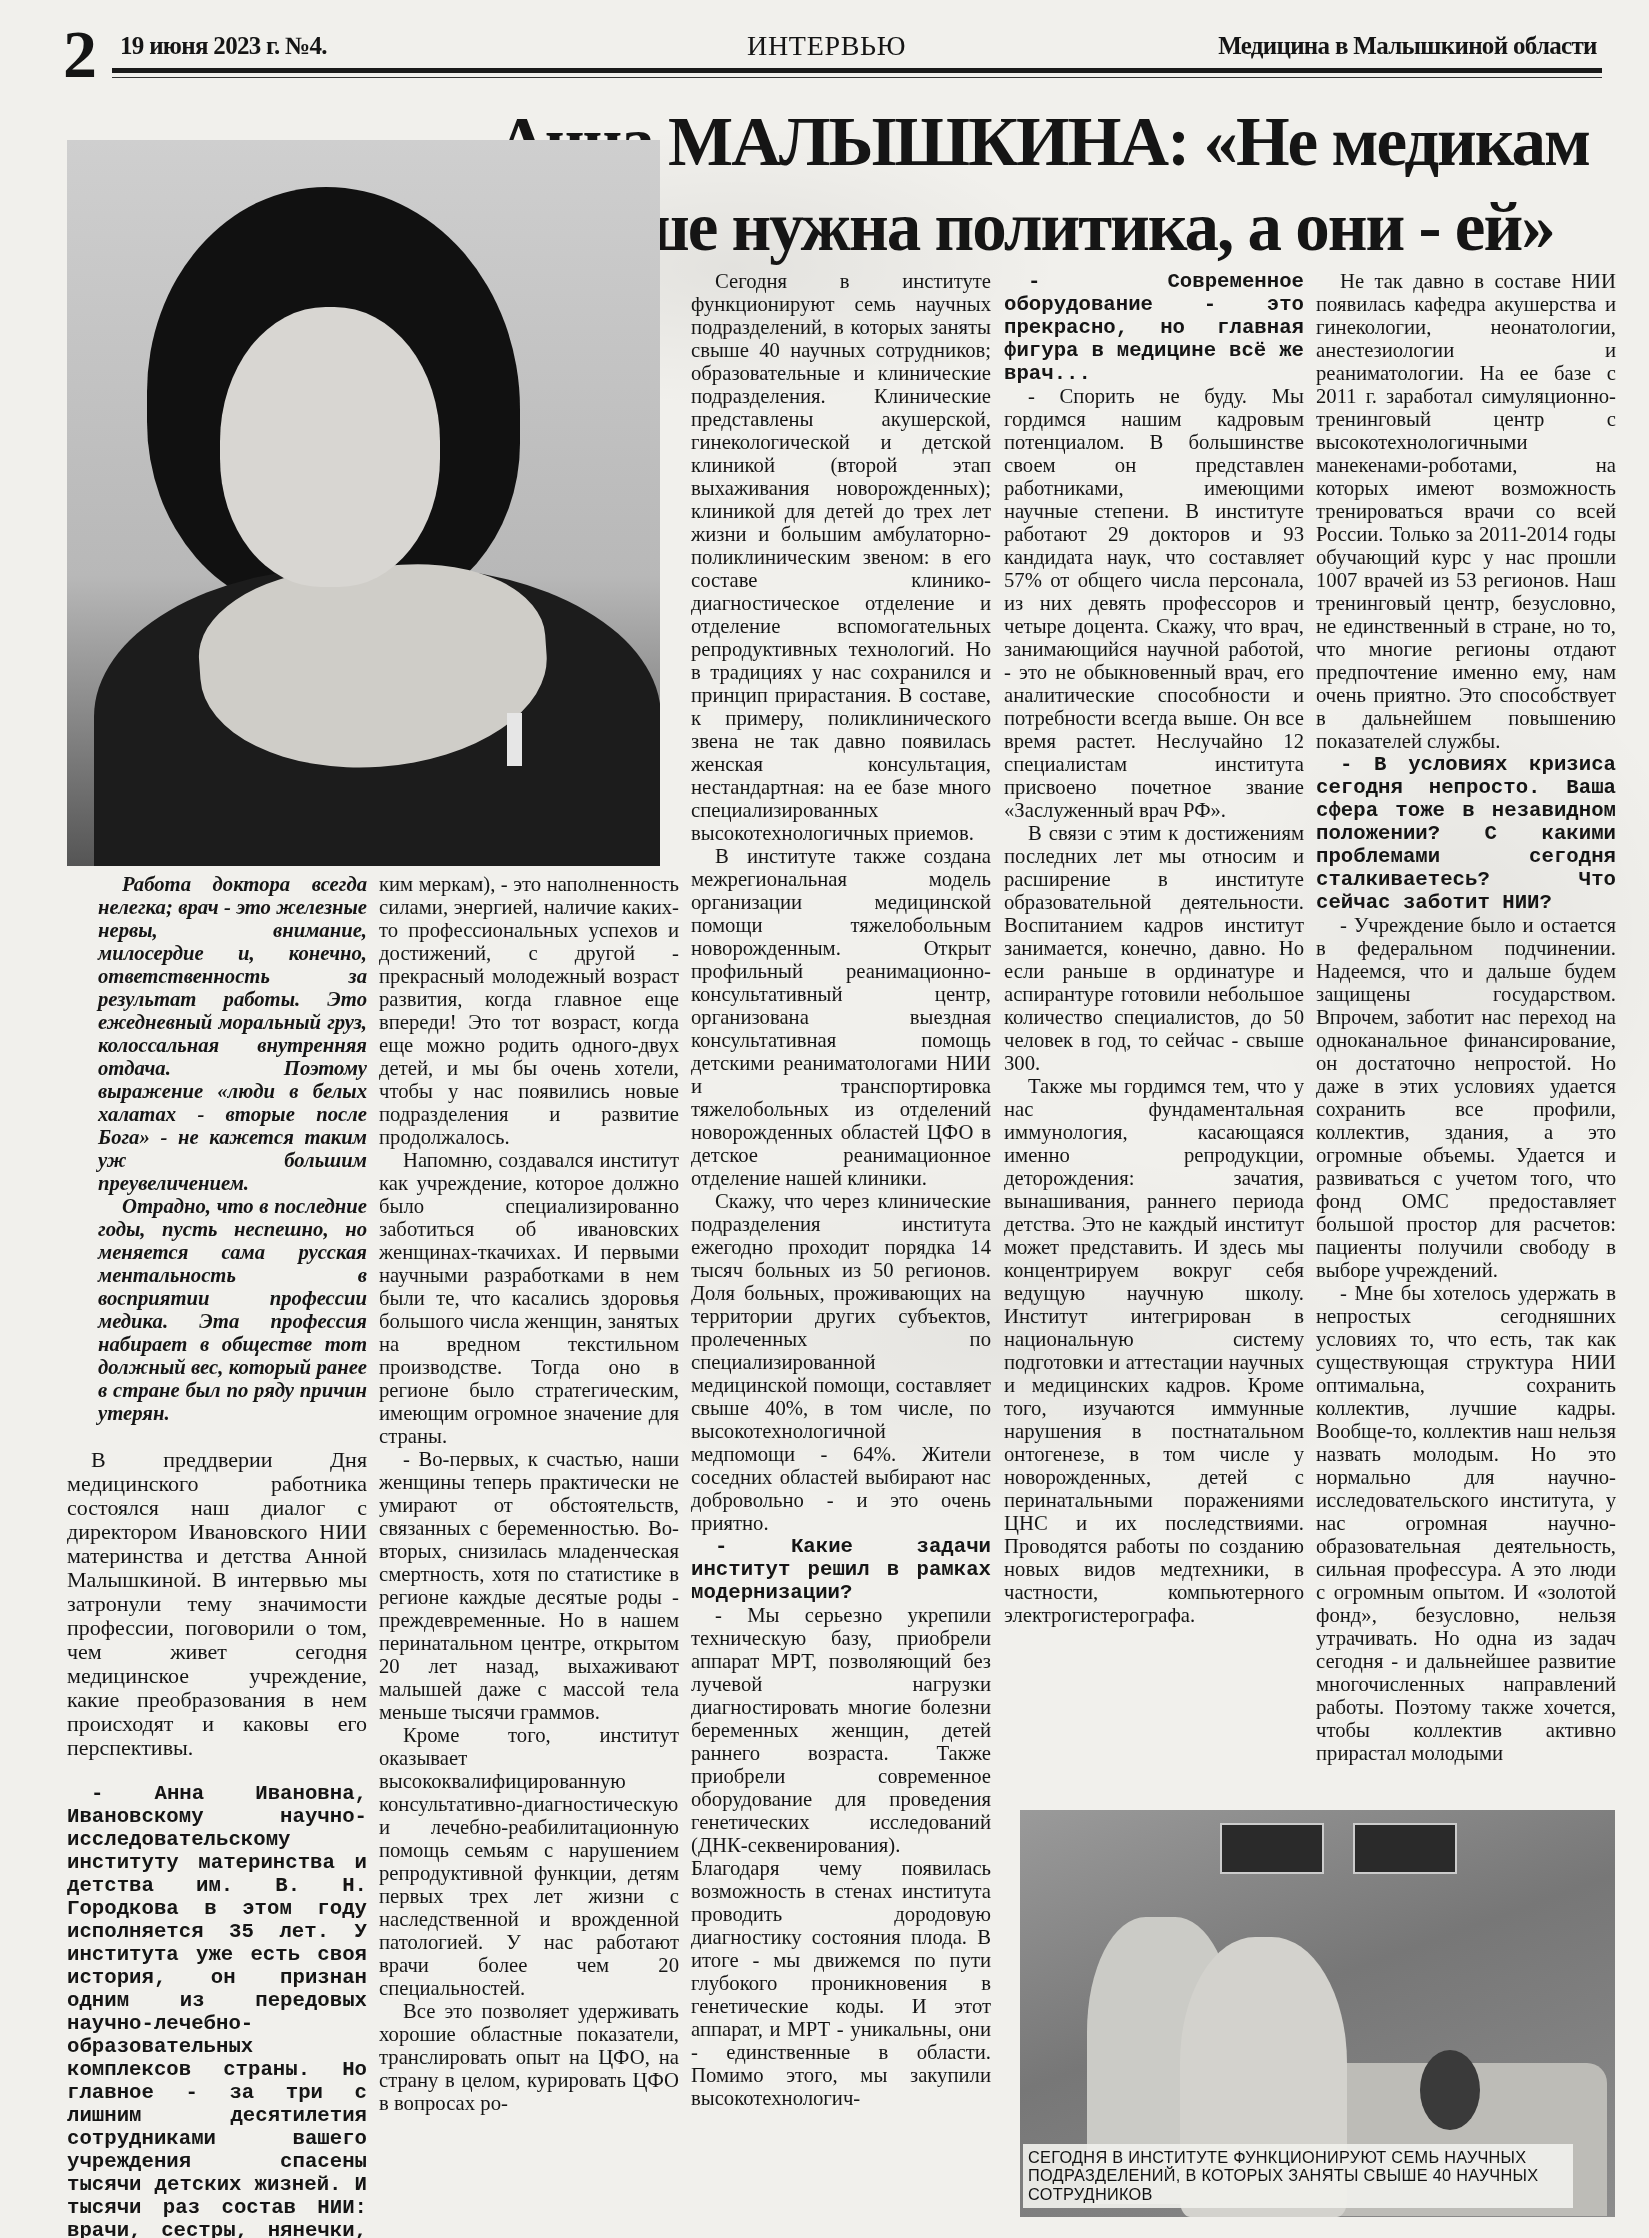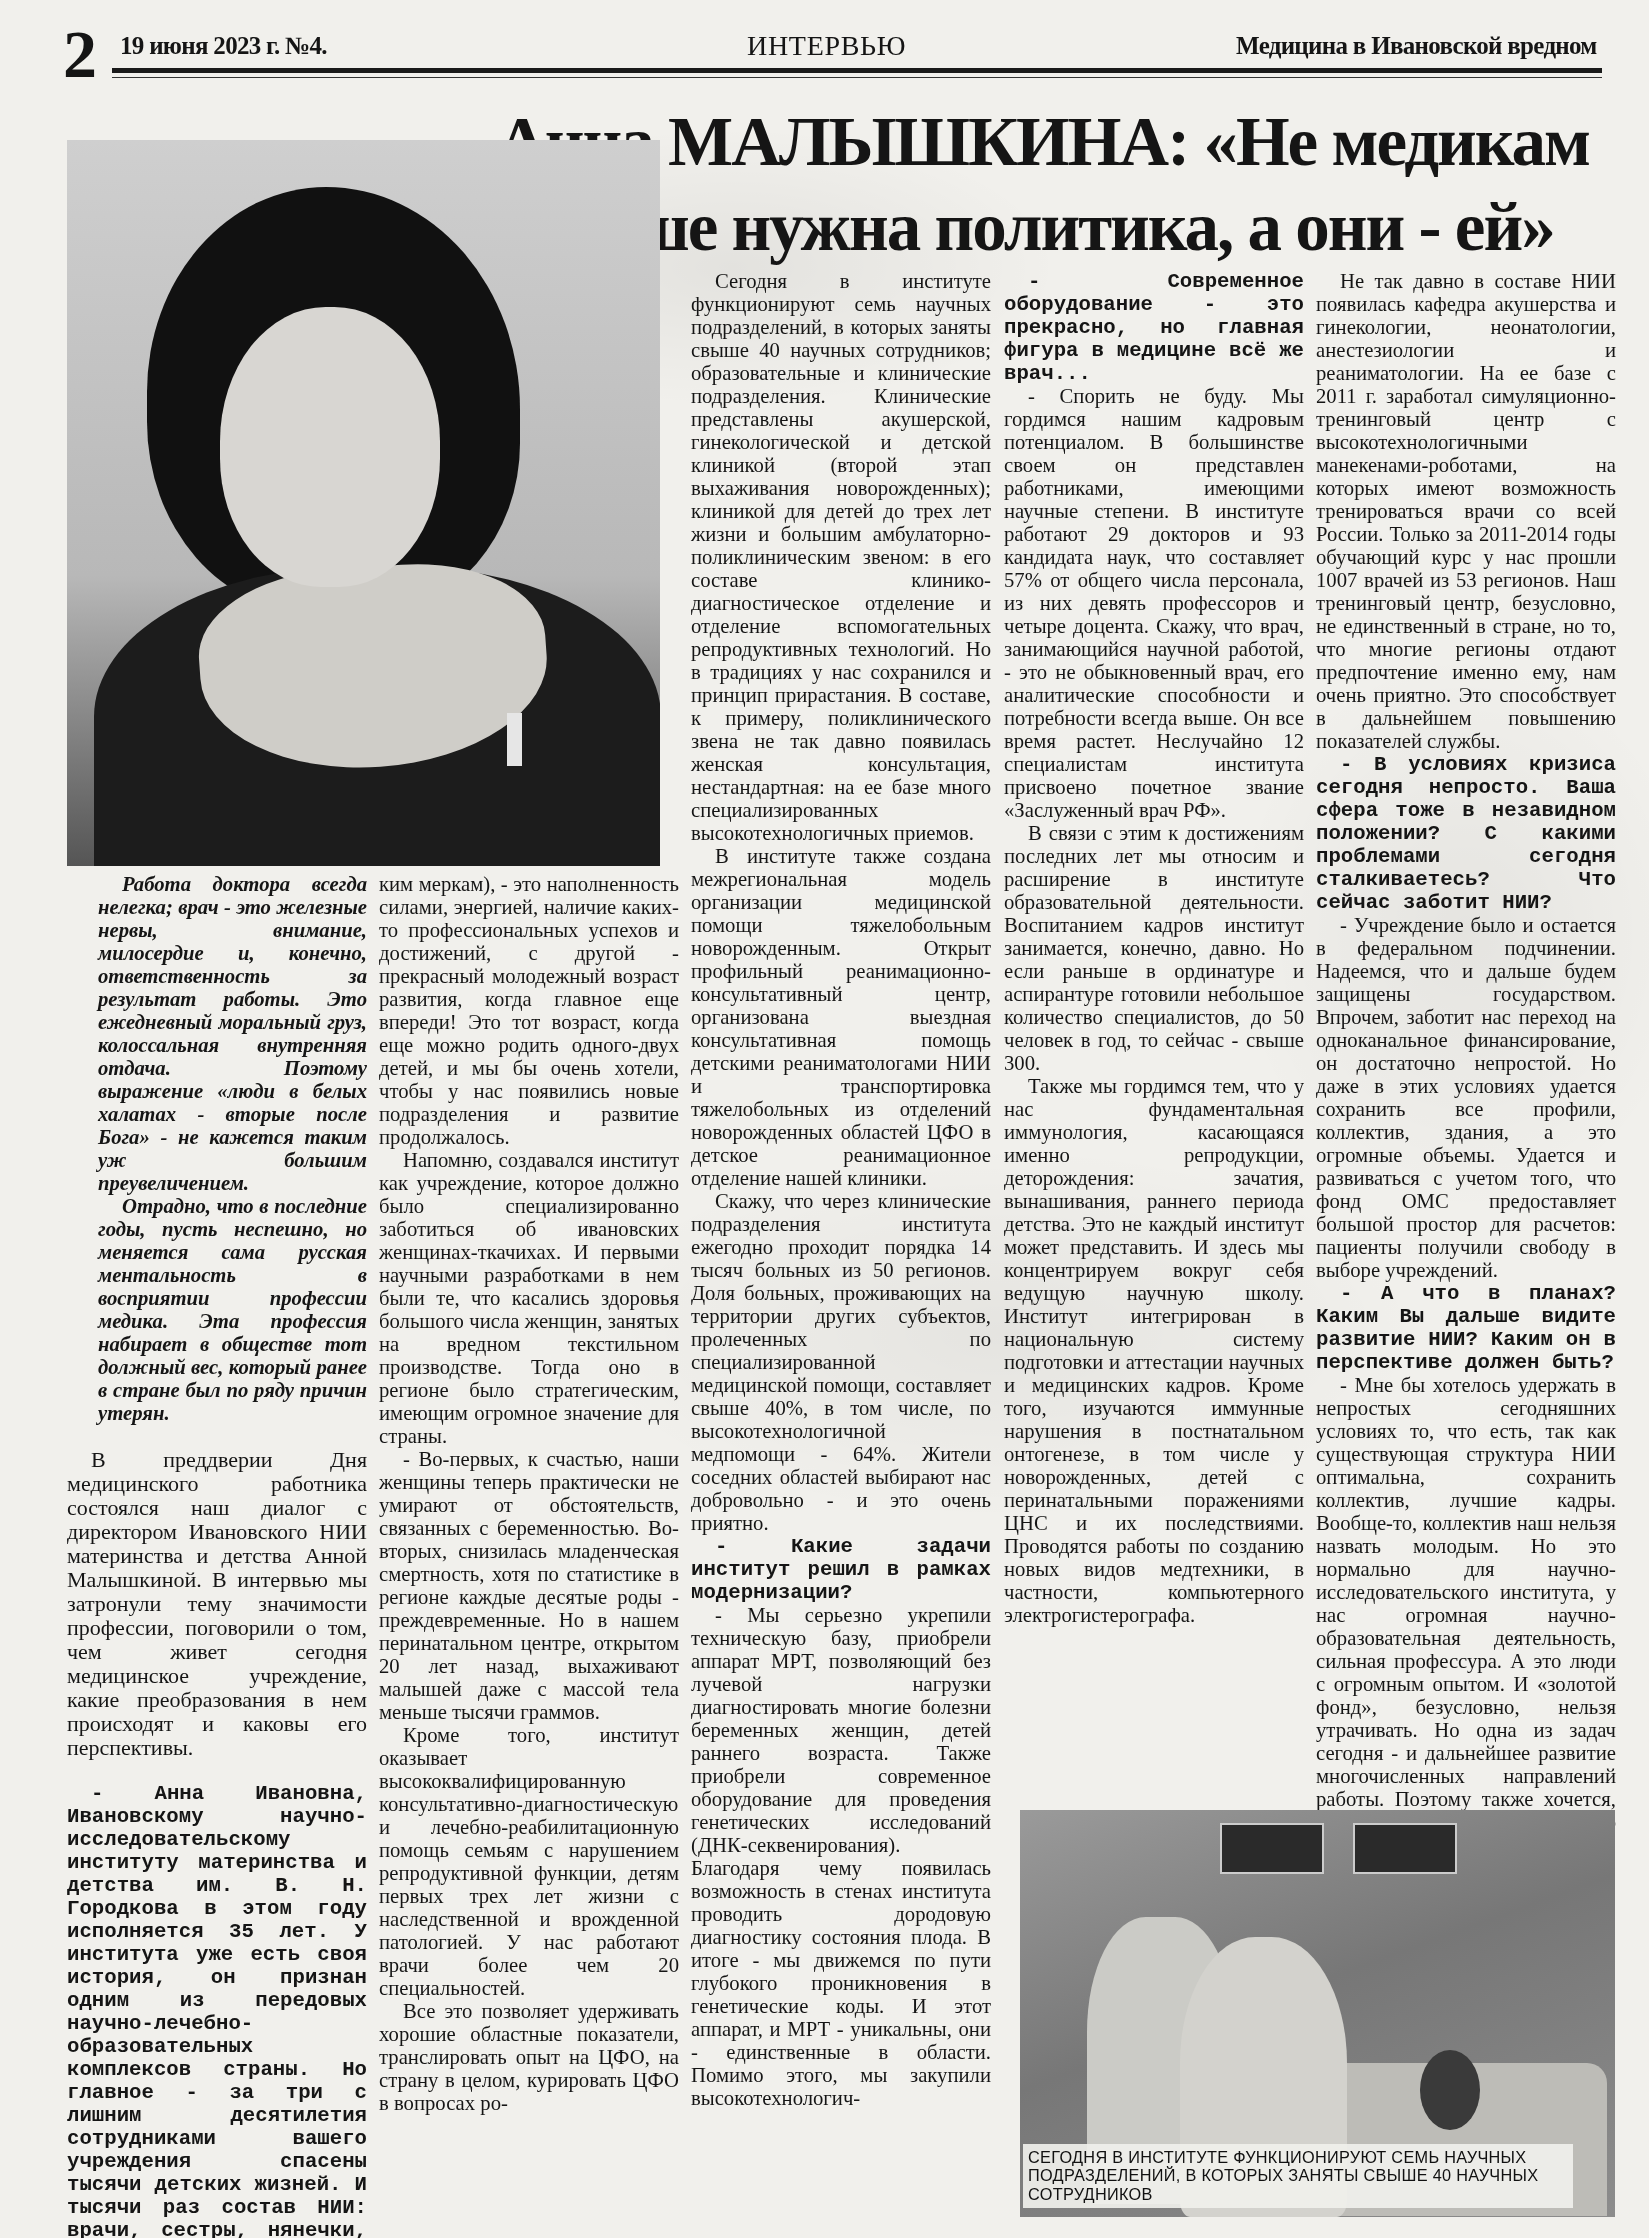--- a/index.html
+++ b/index.html
@@ -80,21 +80,21 @@
 </style>
 </head>
 <body>
 
 <div class="paper-noise"></div>
 
 <div class="hdr">
   <span class="page-num">2</span>
   <span class="hdr-date">19 июня 2023 г. №4.</span>
   <span class="hdr-section">ИНТЕРВЬЮ</span>
-  <span class="hdr-paper">Медицина в Ивановской вредном</span>
+  <span class="hdr-paper">Медицина в Малышкиной области</span>
 </div>
 <div class="rule-thick"></div>
 <div class="rule-thin"></div>
 
 <h1 class="headline" style="margin:0;">
   <span class="l1">Анна МАЛЫШКИНА: «Не медикам</span>
   <span class="l2">больше нужна политика, а они - ей»</span>
 </h1>
 
 <div class="portrait">
@@ -135,21 +135,20 @@
   <p class="q">- Современное оборудование - это прекрасно, но главная фигура в медицине всё же врач...</p>
   <p>- Спорить не буду. Мы гордимся нашим кадровым потенциалом. В большинстве своем он представлен работниками, имеющими научные степени. В институте работают 29 докторов и 93 кандидата наук, что составляет 57% от общего числа персонала, из них девять профессоров и четыре доцента. Скажу, что врач, занимающийся научной работой, - это не обыкновенный врач, его аналитические способности и потребности всегда выше. Он все время растет. Неслучайно 12 специалистам института присвоено почетное звание «Заслуженный врач РФ».</p>
   <p>В связи с этим к достижениям последних лет мы относим и расширение в институте образовательной деятельности. Воспитанием кадров институт занимается, конечно, давно. Но если раньше в ординатуре и аспирантуре готовили небольшое количество специалистов, до 50 человек в год, то сейчас - свыше 300.</p>
   <p>Также мы гордимся тем, что у нас фундаментальная иммунология, касающаяся именно репродукции, деторождения: зачатия, вынашивания, раннего периода детства. Это не каждый институт может представить. И здесь мы концентрируем вокруг себя ведущую научную школу. Институт интегрирован в национальную систему подготовки и аттестации научных и медицинских кадров. Кроме того, изучаются иммунные нарушения в постнатальном онтогенезе, в том числе у новорожденных, детей с перинатальными поражениями ЦНС и их последствиями. Проводятся работы по созданию новых видов медтехники, в частности, компьютерного электрогистерографа.</p>
 </div>
 
 <div class="col c5">
   <p>Не так давно в составе НИИ появилась кафедра акушерства и гинекологии, неонатологии, анестезиологии и реаниматологии. На ее базе с 2011 г. заработал симуляционно-тренинговый центр с высокотехнологичными манекенами-роботами, на которых имеют возможность тренироваться врачи со всей России. Только за 2011-2014 годы обучающий курс у нас прошли 1007 врачей из 53 регионов. Наш тренинговый центр, безусловно, не единственный в стране, но то, что многие регионы отдают предпочтение именно ему, нам очень приятно. Это способствует в дальнейшем повышению показателей службы.</p>
   <p class="q">- В условиях кризиса сегодня непросто. Ваша сфера тоже в незавидном положении? С какими проблемами сегодня сталкиваетесь? Что сейчас заботит НИИ?</p>
   <p>- Учреждение было и остается в федеральном подчинении. Надеемся, что и дальше будем защищены государством. Впрочем, заботит нас переход на одноканальное финансирование, он достаточно непростой. Но даже в этих условиях удается сохранить все профили, коллектив, здания, а это огромные объемы. Удается и развиваться с учетом того, что фонд ОМС предоставляет большой простор для расчетов: пациенты получили свободу в выборе учреждений.</p>
-  <p class="q">- А что в планах? Каким Вы дальше видите развитие НИИ? Каким он в перспективе должен быть?</p>
   <p>- Мне бы хотелось удержать в непростых сегодняшних условиях то, что есть, так как существующая структура НИИ оптимальна, сохранить коллектив, лучшие кадры. Вообще-то, коллектив наш нельзя назвать молодым. Но это нормально для научно-исследовательского института, у нас огромная научно-образовательная деятельность, сильная профессура. А это люди с огромным опытом. И «золотой фонд», безусловно, нельзя утрачивать. Но одна из задач сегодня - и дальнейшее развитие многочисленных направлений работы. Поэтому также хочется, чтобы коллектив активно прирастал молодыми</p>
 </div>
 
 <div class="ward">
   <div class="monitor" style="left:200px;"></div>
   <div class="monitor" style="left:333px;"></div>
   <div class="bed"></div>
   <div class="nurse1"></div>
   <div class="nurse2"></div>
   <div class="patient"></div>

